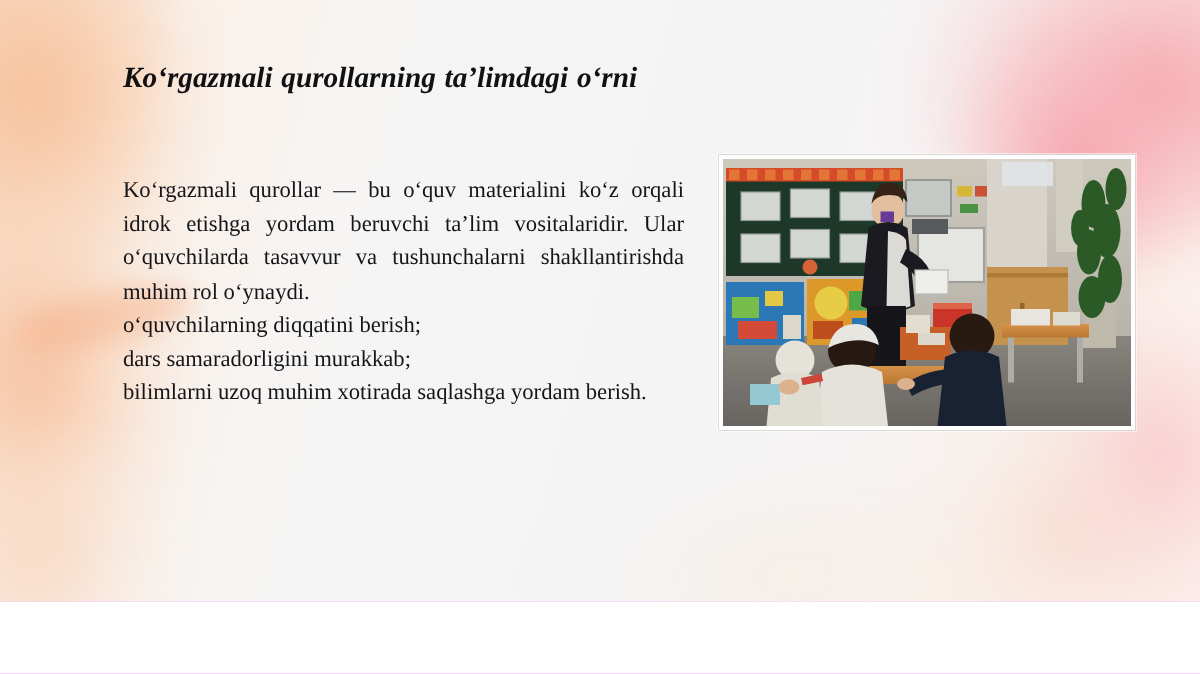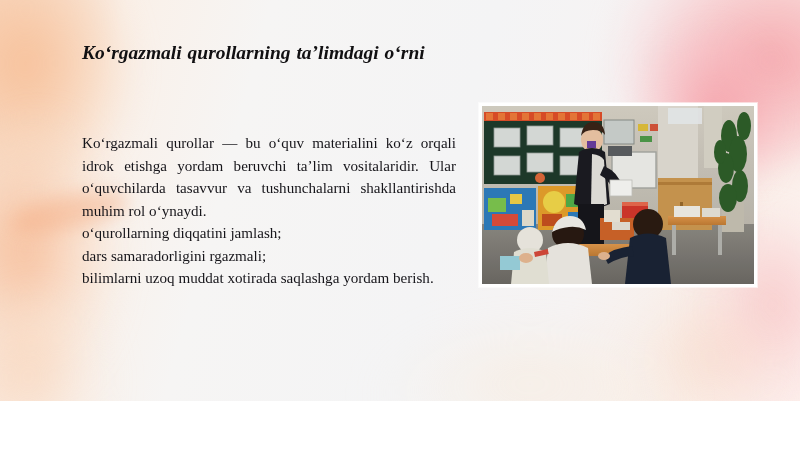--- a/index.html
+++ b/index.html
@@ -172,21 +172,21 @@
     line-height: 1.34;
     color: #111012;
     text-align: justify;
     text-align-last: left;
     word-spacing: 1px;
   }
 
   .body-text {
     position: absolute;
     left: 82px;
-    top: 132px;
+    top: 116px;
     width: 374px;
     font-family: "Liberation Serif", serif;
     font-size: 15.1px;
     line-height: 1.495;
     color: #16151a;
     text-align: justify;
   }
   .body-text p {
     margin: 0;
     text-align: justify;
@@ -234,23 +234,23 @@
     <div class="blob-right-e"></div>
     <div class="blob-bottom-warm"></div>
   </div>
 
   <div class="content">
 
     <div class="slide-title">Ko‘rgazmali qurollarning ta’limdagi o‘rni</div>
 
     <div class="body-text">
       <p class="para">Ko‘rgazmali qurollar — bu o‘quv materialini ko‘z orqali idrok etishga yordam beruvchi ta’lim vositalaridir. Ular o‘quvchilarda tasavvur va tushunchalarni shakllantirishda muhim rol o‘ynaydi.</p>
-      <p class="plain">o‘qurollarning diqqatini jamlash;</p>
-      <p class="plain">dars samaradorligini rgazmali;</p>
-      <p class="last-left">bilimlarni uzoq muddat xotirada saqlashga yordam berish.</p>
+      <p class="plain">o‘quvchilarning diqqatini berish;</p>
+      <p class="plain">dars samaradorligini murakkab;</p>
+      <p class="last-left">bilimlarni uzoq muhim xotirada saqlashga yordam berish.</p>
     </div>
 
     <div class="photo-frame">
       <div class="photo-inner">
         <svg class="photo-svg" viewBox="0 0 272 178" preserveAspectRatio="none">
           <defs>
             <linearGradient id="wallg" x1="0" y1="0" x2="0" y2="1">
               <stop offset="0" stop-color="#d9d4c8"></stop>
               <stop offset="1" stop-color="#bfbab0"></stop>
             </linearGradient>

